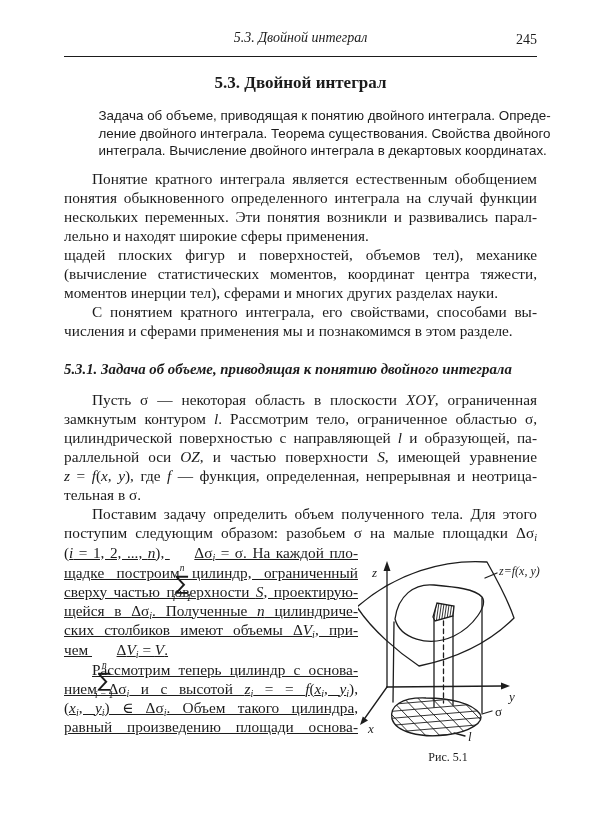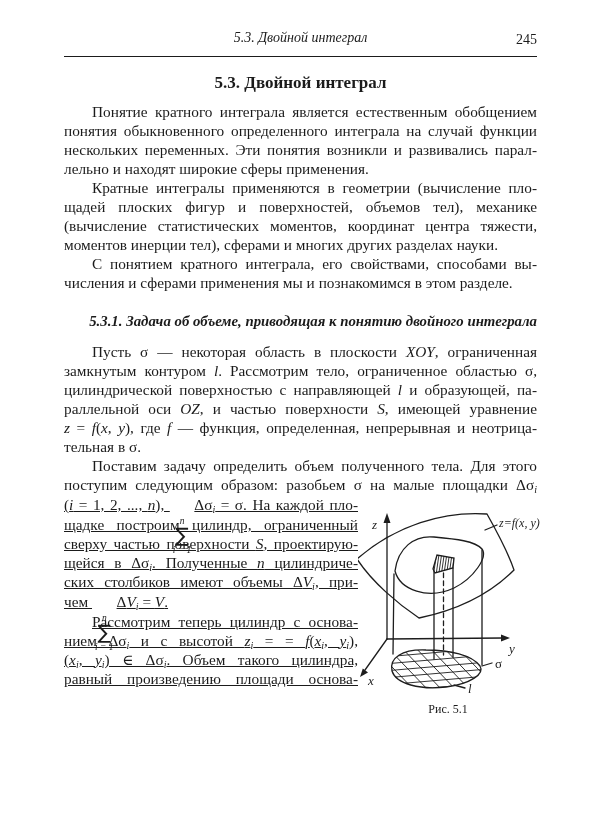--- a/index.html
+++ b/index.html
@@ -17,21 +17,21 @@
   .h1{margin:16px 0 0 0;text-align:center;font-size:17px;font-weight:bold;}
   
   .annotation{margin:14px auto 0 auto;width:404px;font-family:"Liberation Sans","DejaVu Sans",sans-serif;font-size:13.4px;}
   .annotation .line{height:17.5px;line-height:17.5px;}
   
   .bodytext{margin-top:9px;font-size:15.3px;}
   .line{height:19px;line-height:19px;text-align:justify;text-align-last:justify;white-space:nowrap;overflow:visible;}
   .line.end{text-align-last:auto;}
   .line.ind{text-indent:28px;}
   .line.tall{height:auto;padding:1px 0;}
-  .h2{margin:21px 0 12px 0;text-align:right;font-size:14.8px;font-weight:bold;font-style:italic;}
+  .h2{margin:21px 0 12px 0;text-align:left;font-size:14.8px;font-weight:bold;font-style:italic;}
   
   .it{font-style:italic;}
   .sub{font-size:0.66em;font-style:italic;vertical-align:-0.28em;letter-spacing:0;}
   .sum{display:inline-flex;flex-direction:column;align-items:center;vertical-align:-0.9em;line-height:1;margin:0 3px;}
   .sum .lim{font-size:9.5px;font-style:italic;line-height:1.1;}
   .sum .sig{font-size:20px;line-height:0.95;font-family:"DejaVu Sans",sans-serif;}
   
   .wraprow{display:flex;width:524px;margin-top:0;}
   .narrowcol{width:294px;font-size:15.3px;}
   .narrowcol .line{height:19px;line-height:19px;text-decoration:underline;}
@@ -44,30 +44,36 @@
 
 <div class="sheet">
   <div class="content">
     <div class="pagehead">
       <span class="runtitle">5.3.  Двойной интеграл</span>
       <span class="pagenum">245</span>
     </div>
 
     <div class="h1">5.3.  Двойной интеграл</div>
 
+    <div class="annotation">
+        <div>
+          <div class="line">Задача об объеме, приводящая к понятию двойного интеграла. Опреде-</div>
+          <div class="line">ление двойного интеграла. Теорема существования. Свойства двойного</div>
+          <div class="line end">интеграла. Вычисление двойного интеграла в декартовых координатах.</div>
+        </div>
+      </div>
 
     <div class="bodytext">
         <div>
           <div class="line ind">Понятие кратного интеграла является естественным обобщением</div>
           <div class="line">понятия обыкновенного определенного интеграла на случай функции</div>
           <div class="line">нескольких переменных. Эти понятия возникли и развивались парал-</div>
           <div class="line end">лельно и находят широкие сферы применения.</div>
         </div>
         <div>
-          <div class="line ind">Кратные интегралы применяются в геометрии (вычисление пло-</div>
           <div class="line">щадей плоских фигур и поверхностей, объемов тел), механике</div>
           <div class="line">(вычисление статистических моментов, координат центра тяжести,</div>
           <div class="line end">моментов инерции тел), сферами и многих других разделах науки.</div>
         </div>
         <div>
           <div class="line ind">С понятием кратного интеграла, его свойствами, способами вы-</div>
           <div class="line end">числения и сферами применения мы и познакомимся в этом разделе.</div>
         </div>
       </div>
 

